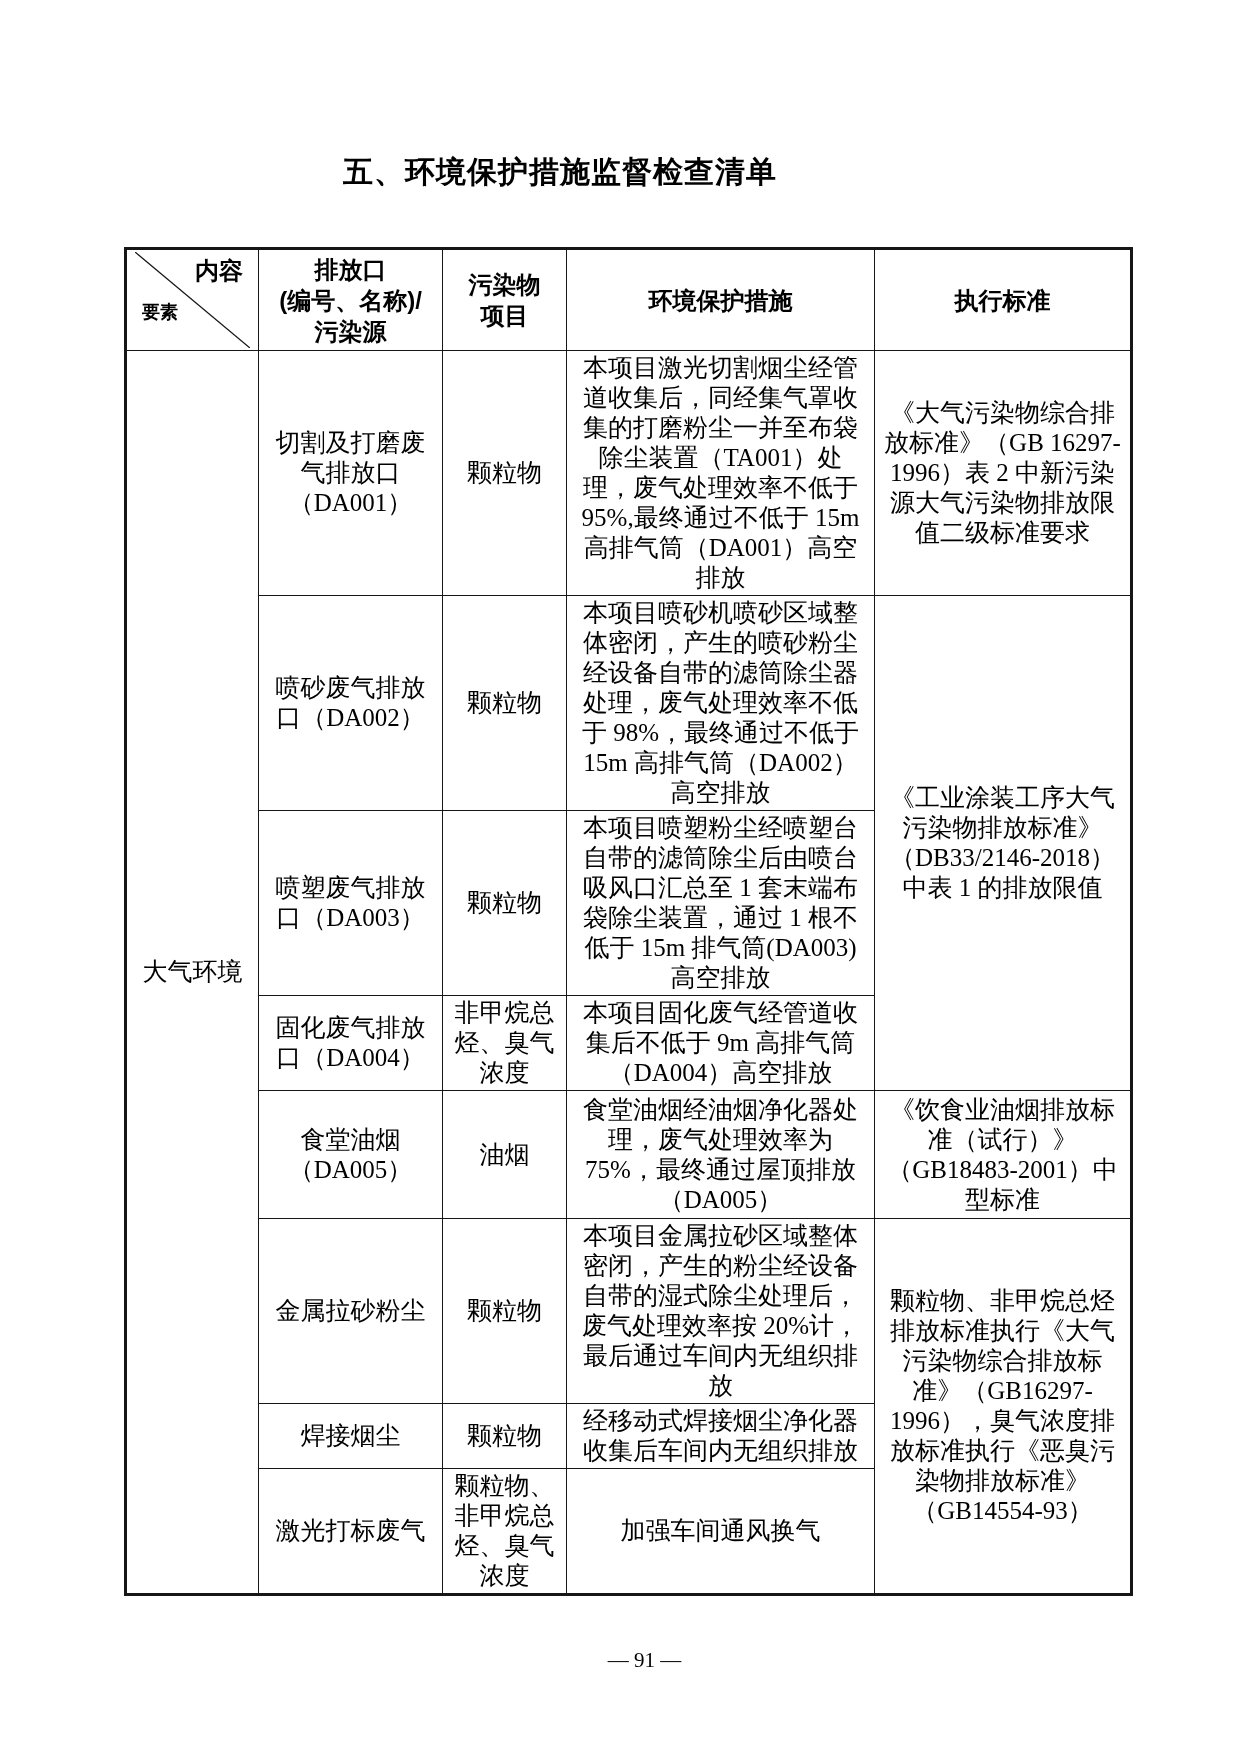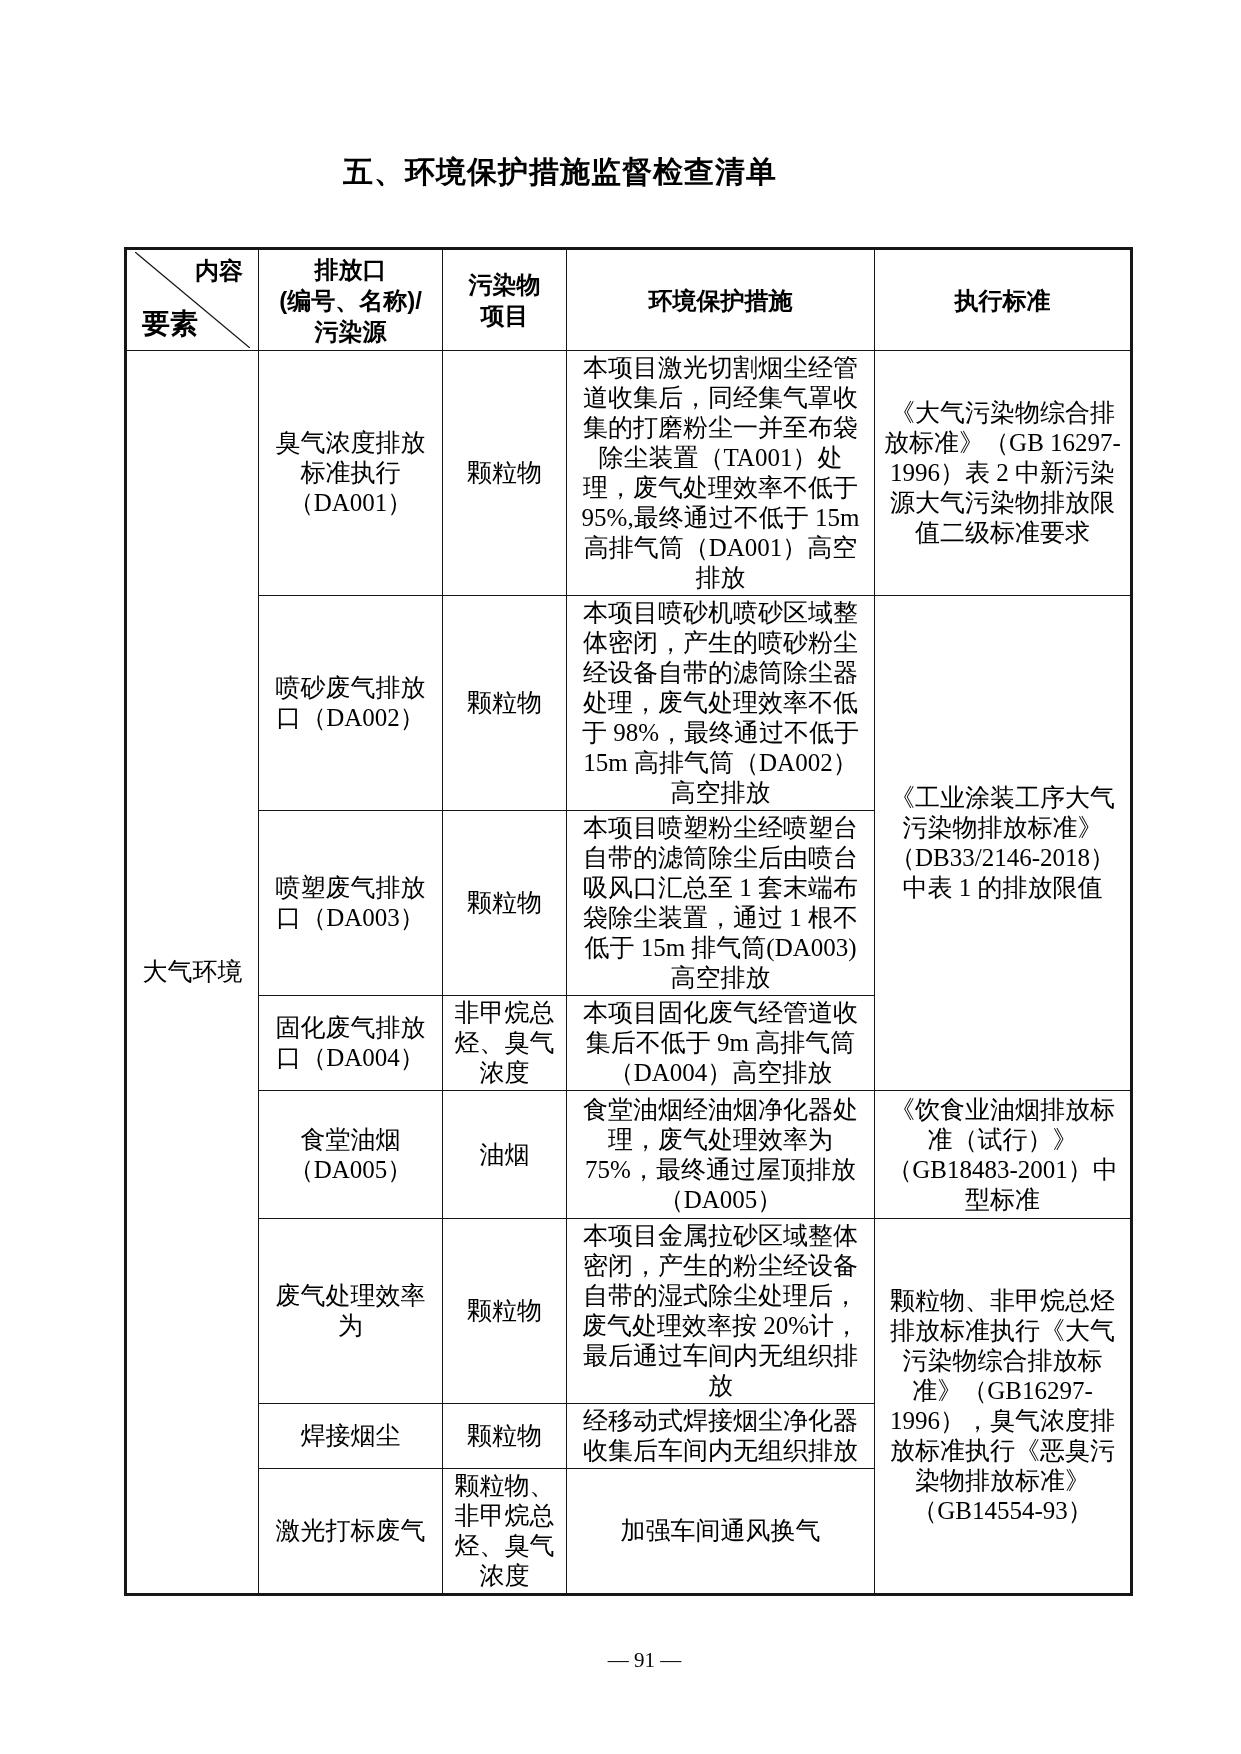--- a/index.html
+++ b/index.html
@@ -71,23 +71,23 @@
     display: block;
   }
   .corner-top {
     position: absolute;
     top: 3px;
     right: 7px;
     font-size: 24px;
   }
   .corner-bottom {
     position: absolute;
-    bottom: 9px;
+    bottom: 20px;
     left: 7px;
-    font-size: 28px;
+    font-size: 18px;
   }
   td.category-cell {
     font-weight: bold;
     font-size: 25px;
   }
   .page-number {
     position: absolute;
     top: 1648px;
     left: 0;
     width: 1241px;
@@ -128,21 +128,21 @@
 (编号、名称)/
 污染源</th>
       <th class="pre-line">污染物
 项目</th>
       <th>环境保护措施</th>
       <th>执行标准</th>
     </tr>
 
     <tr style="height:235px">
       <td class="category-cell" rowspan="8">大气环境</td>
-      <td>臭气浓度排放标准执行（DA001）</td>
+      <td>切割及打磨废气排放口（DA001）</td>
       <td>颗粒物</td>
       <td>本项目激光切割烟尘经管道收集后，同经集气罩收集的打磨粉尘一并至布袋除尘装置（TA001）处理，废气处理效率不低于 95%,最终通过不低于 15m 高排气筒（DA001）高空排放</td>
       <td>《大气污染物综合排放标准》（GB 16297-1996）表 2 中新污染源大气污染物排放限值二级标准要求</td>
     </tr>
 
     <tr style="height:205px">
       <td>喷砂废气排放口（DA002）</td>
       <td>颗粒物</td>
       <td>本项目喷砂机喷砂区域整体密闭，产生的喷砂粉尘经设备自带的滤筒除尘器处理，废气处理效率不低于 98%，最终通过不低于 15m 高排气筒（DA002）高空排放</td>
       <td rowspan="3">《工业涂装工序大气污染物排放标准》（DB33/2146-2018）中表 1 的排放限值</td>
@@ -161,21 +161,21 @@
     </tr>
 
     <tr style="height:128px">
       <td>食堂油烟（DA005）</td>
       <td>油烟</td>
       <td>食堂油烟经油烟净化器处理，废气处理效率为 75%，最终通过屋顶排放（DA005）</td>
       <td>《饮食业油烟排放标准（试行）》（GB18483-2001）中型标准</td>
     </tr>
 
     <tr style="height:178px">
-      <td>废气处理效率为</td>
+      <td>金属拉砂粉尘</td>
       <td>颗粒物</td>
       <td>本项目金属拉砂区域整体密闭，产生的粉尘经设备自带的湿式除尘处理后，废气处理效率按 20%计，最后通过车间内无组织排放</td>
       <td rowspan="3">颗粒物、非甲烷总烃排放标准执行《大气污染物综合排放标准》（GB16297-1996），臭气浓度排放标准执行《恶臭污染物排放标准》（GB14554-93）</td>
     </tr>
 
     <tr style="height:59px">
       <td>焊接烟尘</td>
       <td>颗粒物</td>
       <td>经移动式焊接烟尘净化器收集后车间内无组织排放</td>
     </tr>

